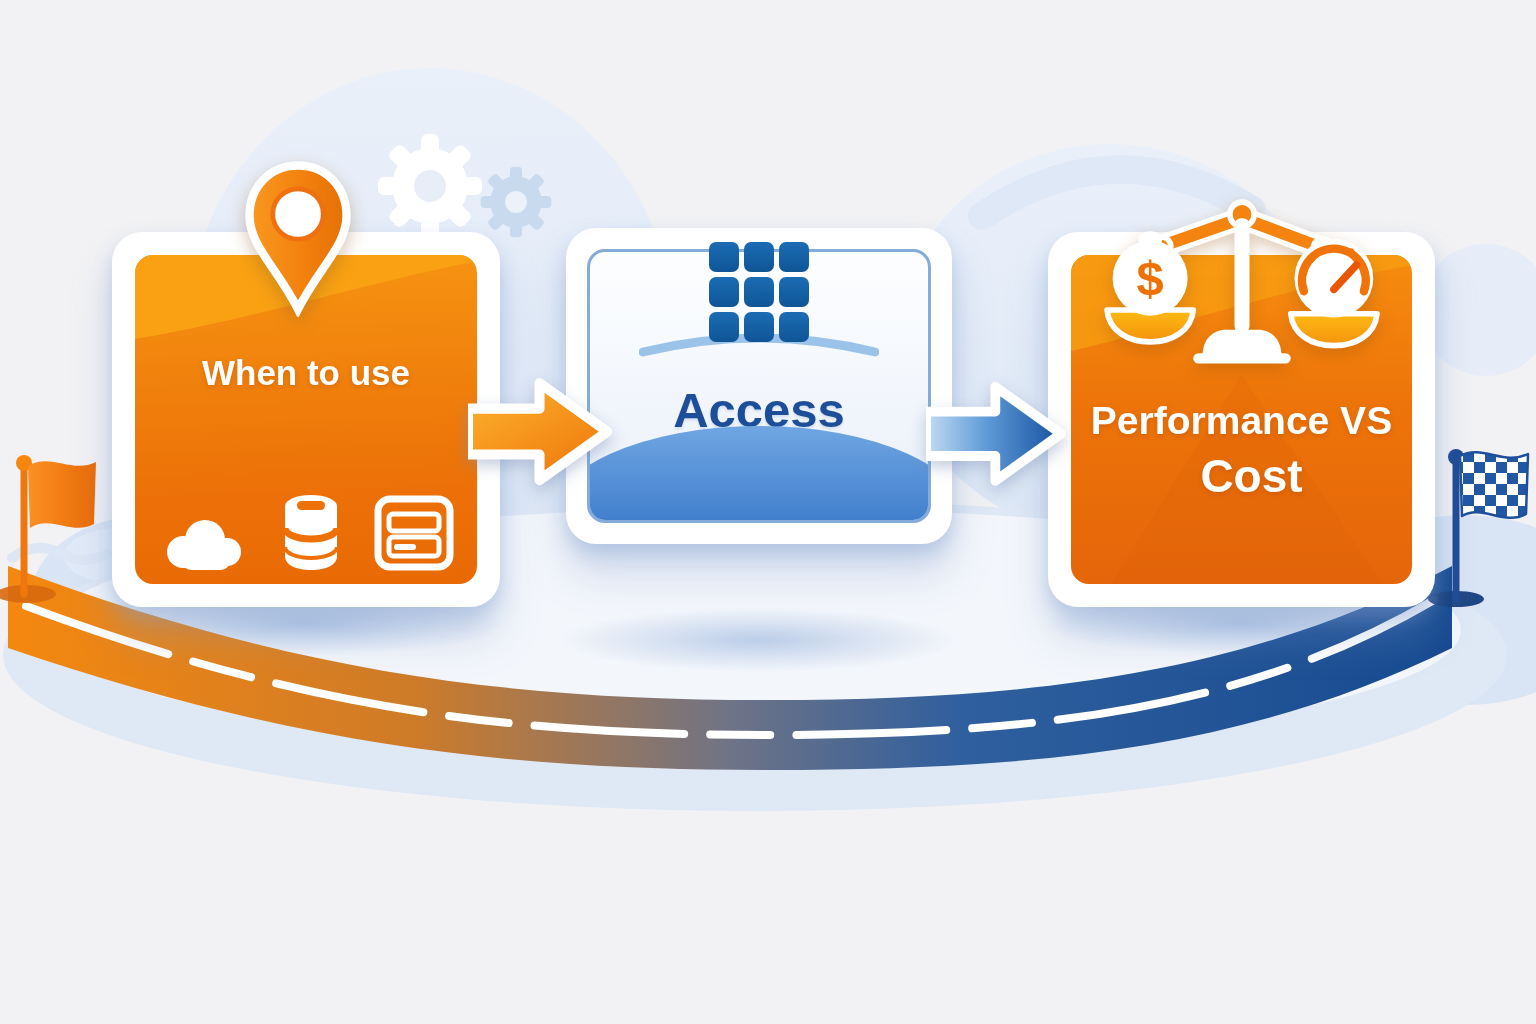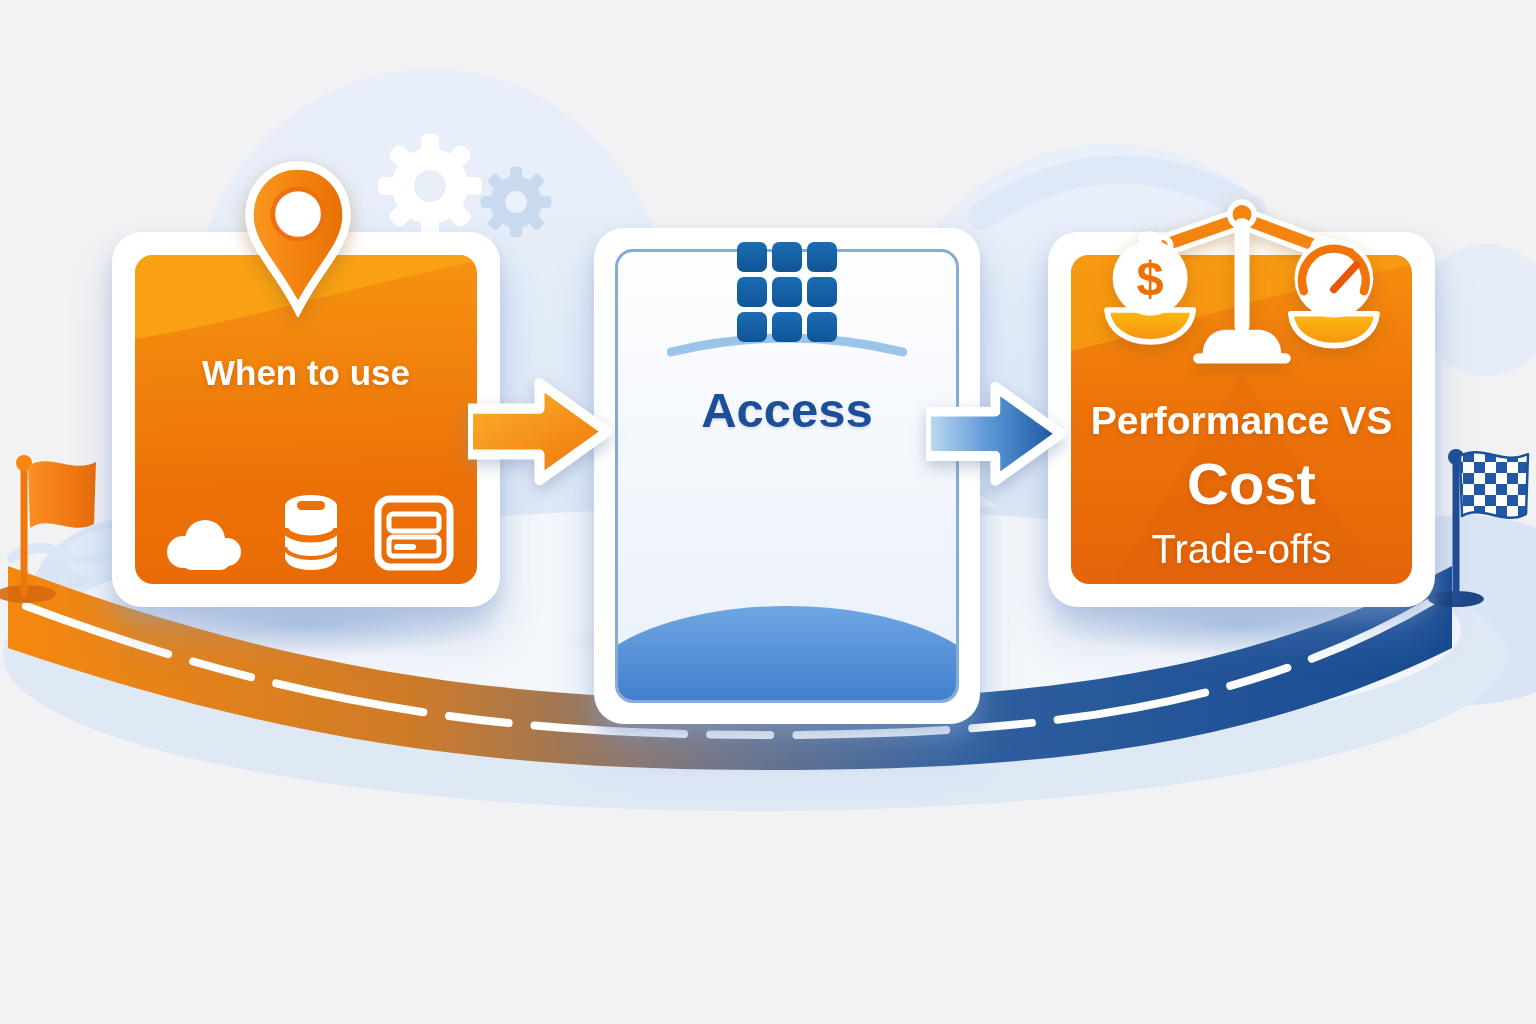--- a/index.html
+++ b/index.html
@@ -4,36 +4,36 @@
 <style>
   html,body{margin:0;padding:0;background:#F2F2F4;}
   .scene{position:relative;width:1536px;height:1024px;overflow:hidden;
          font-family:"Liberation Sans","DejaVu Sans",sans-serif;}
   .bg{position:absolute;inset:0;z-index:1;}
 
   
   .panel{position:absolute;background:#fff;border-radius:30px;z-index:4;
          box-shadow:0 10px 18px rgba(131,160,205,.38),0 30px 42px rgba(125,155,205,.30);}
   .p1{left:112px;top:232px;width:388px;height:375px;}
-  .p2{left:594px;top:228px;width:386px;height:496px;}
+  .p2{left:566px;top:228px;width:386px;height:316px;}
   .p3{left:1048px;top:232px;width:387px;height:375px;}
   .inner{position:absolute;inset:23px;border-radius:18px;overflow:hidden;}
   .inner1{background:linear-gradient(178deg,#F79412 0%,#F0800C 40%,#EC7007 72%,#E96A05 100%);}
   .inner3{background:linear-gradient(180deg,#F68D10 0%,#ED7409 45%,#E5650A 100%);}
   .inner2{background:linear-gradient(180deg,#FDFEFF 0%,#F2F6FC 55%,#E9F0FA 100%);
           border:3px solid #84ABDA;inset:21px;}
   .cap{position:absolute;top:0;left:0;width:100%;height:110px;}
 
   .title{position:absolute;width:100%;text-align:center;color:#fff;font-weight:bold;}
   .title span{display:block;}
   .t1{top:96px;font-size:35px;line-height:1.24;text-shadow:0 2px 5px rgba(170,70,0,.35);}
   .t2{top:128px;font-size:49px;line-height:1.26;color:#1D4E99;font-weight:bold;
       text-shadow:0 2px 3px rgba(40,80,150,.15);}
   .t3{top:140px;font-size:39px;line-height:1.32;text-shadow:0 2px 5px rgba(170,70,0,.35);}
-  .t3 .big{font-size:58px;padding-left:20px;}
+  .t3 .big{font-size:46px;padding-left:20px;}
   .t3 .light{font-weight:normal;font-size:40px;}
 
   .icons-row{position:absolute;bottom:12px;width:100%;display:flex;
              justify-content:center;align-items:flex-end;gap:30px;}
 
   .pin{position:absolute;left:calc(50% - 64px);top:-74px;width:112px;z-index:6;
        filter:drop-shadow(0 7px 9px rgba(140,90,30,.35));}
   .scale-icon{position:absolute;left:calc(50% - 150px);top:-42px;width:300px;z-index:6;
        filter:drop-shadow(0 6px 8px rgba(150,80,10,.3));}
   .grid-icon{position:absolute;left:calc(50% - 50px);top:14px;width:100px;z-index:3;}
@@ -210,21 +210,20 @@
     <div class="inner inner3">
       <svg class="cap" viewBox="0 0 340 110" preserveAspectRatio="none">
         <path d="M0,96 C90,76 200,36 340,10 L340,0 L0,0 Z" fill="#F79B12" opacity="0.85"></path>
       </svg>
       <svg style="position:absolute;inset:0;width:100%;height:100%;" viewBox="0 0 340 330" preserveAspectRatio="none">
         <path d="M40,330 L170,120 L310,330 Z" fill="#D95F04" opacity="0.18"></path>
       </svg>
       <div class="title t3">
         <span>Performance VS</span>
         <span class="big">Cost</span>
-        <span class="light">Trade-offs</span>
       </div>
     </div>
     <svg class="scale-icon" viewBox="0 0 320 200">
       <defs>
           <linearGradient id="goldG" x1="0" y1="0" x2="0" y2="1">
         <stop offset="0" stop-color="#FDBA12"></stop>
             <stop offset="1" stop-color="#F5920D"></stop>
       </linearGradient>
         </defs>
 

